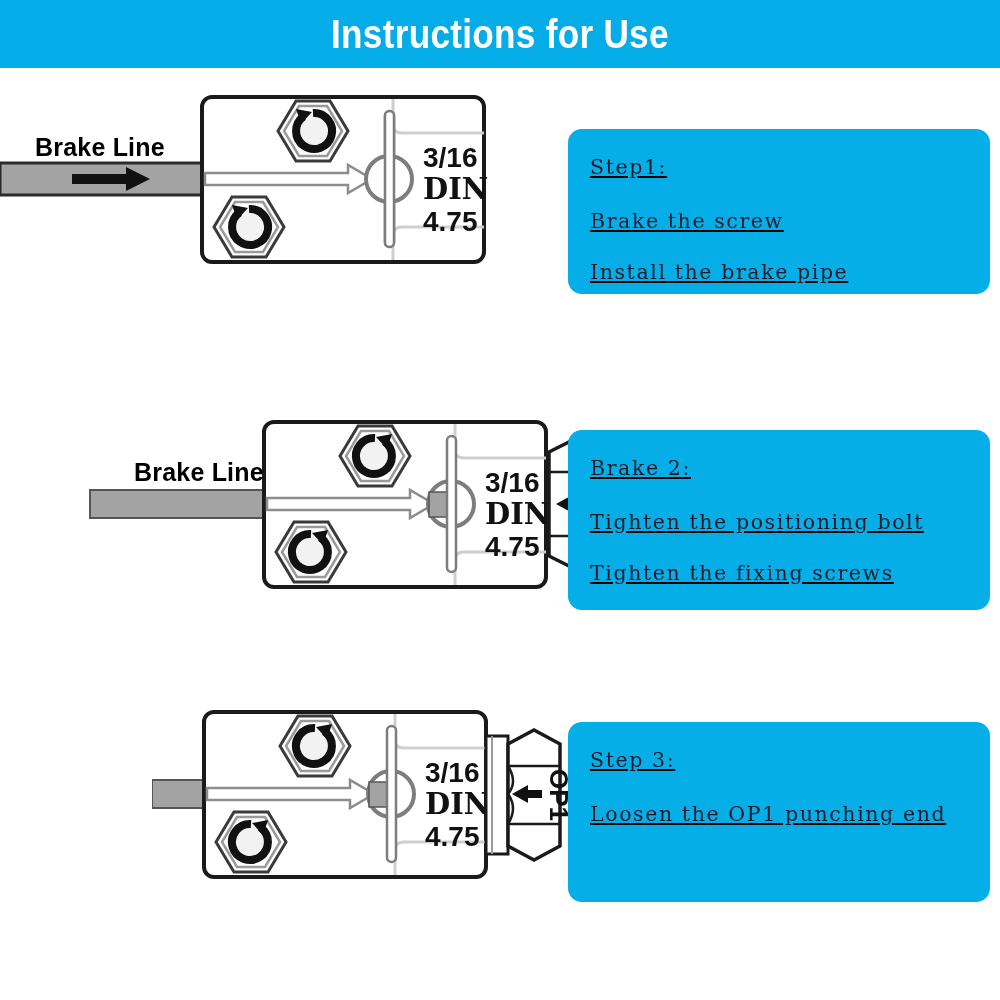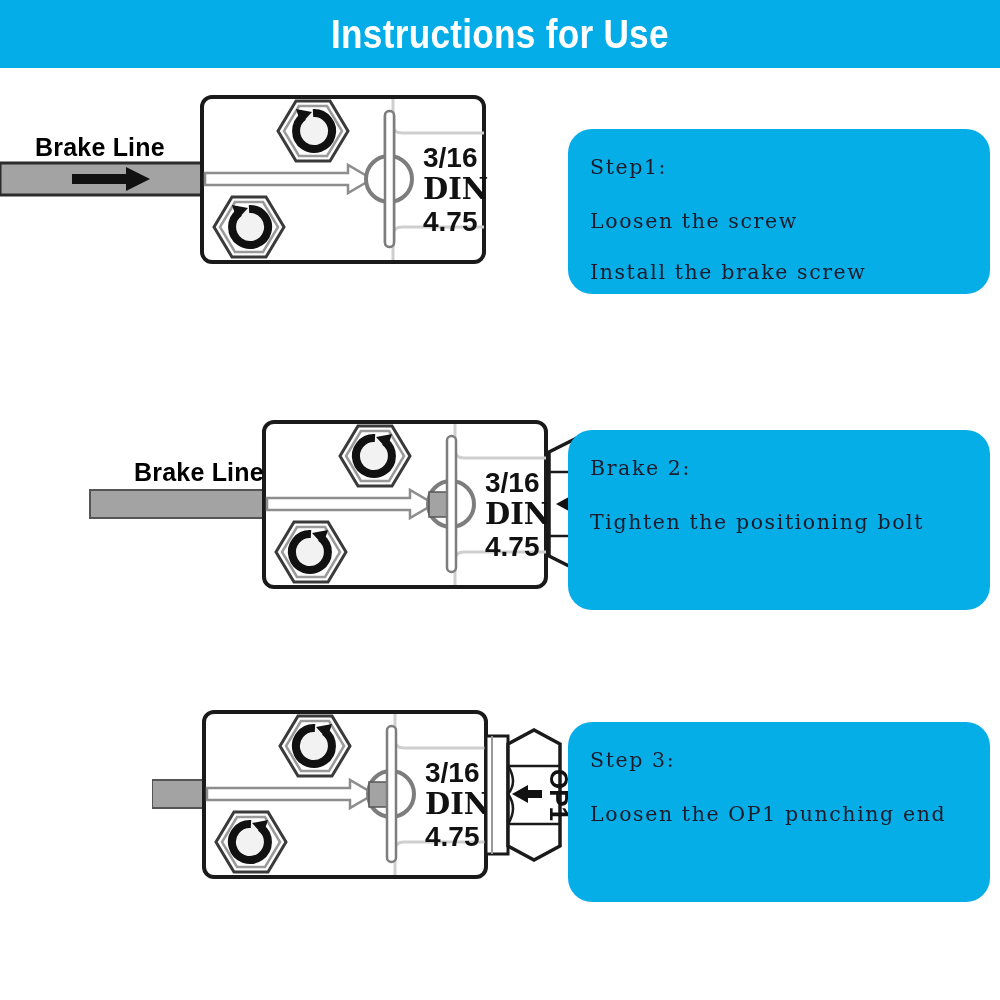--- a/index.html
+++ b/index.html
@@ -9,21 +9,21 @@
   .header{position:absolute;left:0;top:0;width:1000px;height:68px;background:#04ACE8;display:flex;align-items:center;justify-content:center;}
   .header-title{color:#ffffff;font-size:40px;font-weight:bold;letter-spacing:.3px;font-family:"Liberation Sans",sans-serif;transform:scaleX(.88);transform-origin:center;}
 
   
   .step-row{position:absolute;left:0;width:904px;height:250px;}
   #row-1{top:85px;}
   #row-2{top:410px;}
   #row-3{top:700px;}
 
   
-  .panel{position:absolute;background:#06AEE8;border-radius:24px;box-sizing:border-box;padding:26px 22px 14px 22px;}
+  .panel{position:absolute;background:#06AEE8;border-radius:14px;box-sizing:border-box;padding:26px 22px 14px 22px;text-decoration:underline;}
   #panel-1{left:568px;top:44px;width:422px;height:165px;}
   #panel-2{left:568px;top:20px;width:422px;height:180px;}
   #panel-3{left:568px;top:22px;width:422px;height:180px;}
   .panel-line{color:#1b1b2b;font-family:"DejaVu Serif",serif;font-size:20.5px;letter-spacing:1.6px;white-space:nowrap;}
   .panel-title{margin-bottom:30px;}
   .panel-line + .panel-line{margin-top:27px;}
   #panel-3 .panel-title{}
 
   
   .diagram{position:absolute;top:0;}
@@ -96,22 +96,22 @@
       </g>
 
       <text x="423" y="82" font-family="Liberation Sans, sans-serif" font-size="28" font-weight="bold" fill="#111">3/16</text>
       <text x="423" y="114" font-family="DejaVu Serif, serif" font-size="29" font-weight="bold" fill="#111">DIN</text>
       <text x="423" y="146" font-family="Liberation Sans, sans-serif" font-size="28" font-weight="bold" fill="#111">4.75</text>
     </svg>
   </div>
 
   <div class="panel" id="panel-1">
     <div class="panel-line panel-title">Step1:</div>
-    <div class="panel-line">Loosen the screw</div>
-    <div class="panel-line">Install the brake screw</div>
+    <div class="panel-line">Brake the screw</div>
+    <div class="panel-line">Install the brake pipe</div>
   </div>
 </div>
 
 <div class="step-row" id="row-2">
 
   <div class="diagram" id="diagram-2">
     <div class="brake-label" id="brake-label-2">Brake Line</div>
     <svg width="520" height="230" viewBox="0 0 520 230" xmlns="http://www.w3.org/2000/svg">
 
       <g>
@@ -166,20 +166,21 @@
           <rect x="508" y="89" width="30" height="9" fill="#111"></rect>
           <polygon points="494,94 514,83 514,105" fill="#111"></polygon>
         </g>
       </g>
     </svg>
   </div>
 
   <div class="panel" id="panel-2">
     <div class="panel-line panel-title">Brake 2:</div>
     <div class="panel-line">Tighten the positioning bolt</div>
+    <div class="panel-line">Tighten the fixing screws</div>
   </div>
 </div>
 
 <div class="step-row" id="row-3">
 
   <div class="diagram" id="diagram-3">
     <svg width="520" height="230" viewBox="0 0 520 230" xmlns="http://www.w3.org/2000/svg">
 
       <g>
         <rect x="0" y="80" width="60" height="28" fill="#A3A3A3" stroke="#555" stroke-width="2"></rect>

